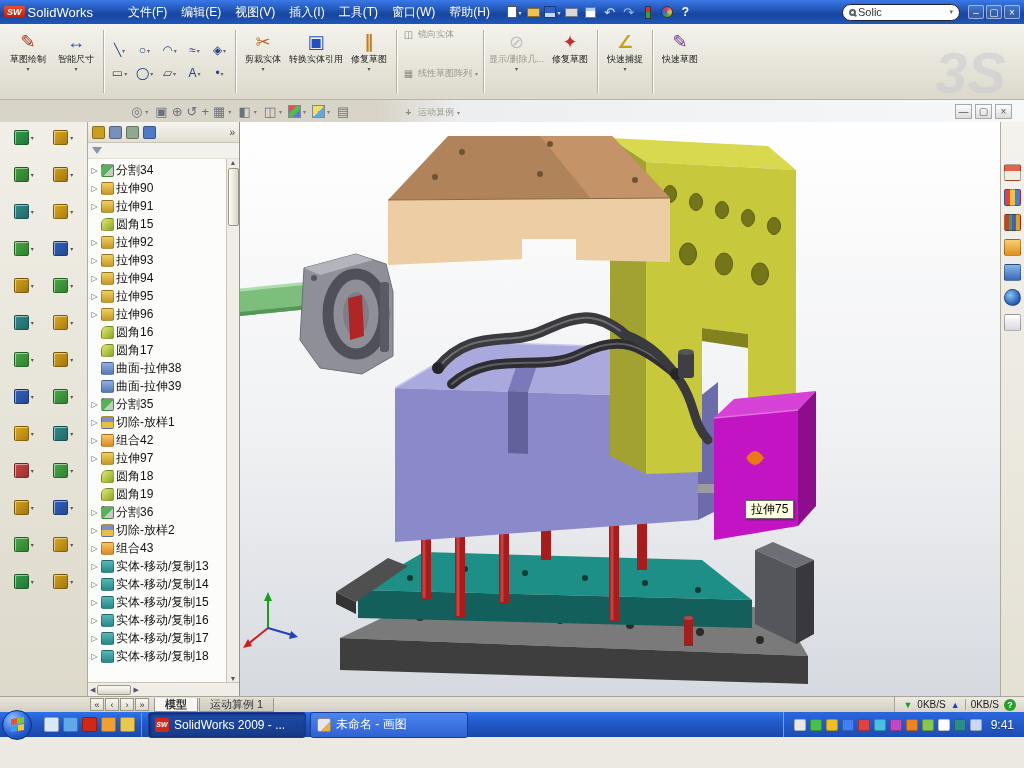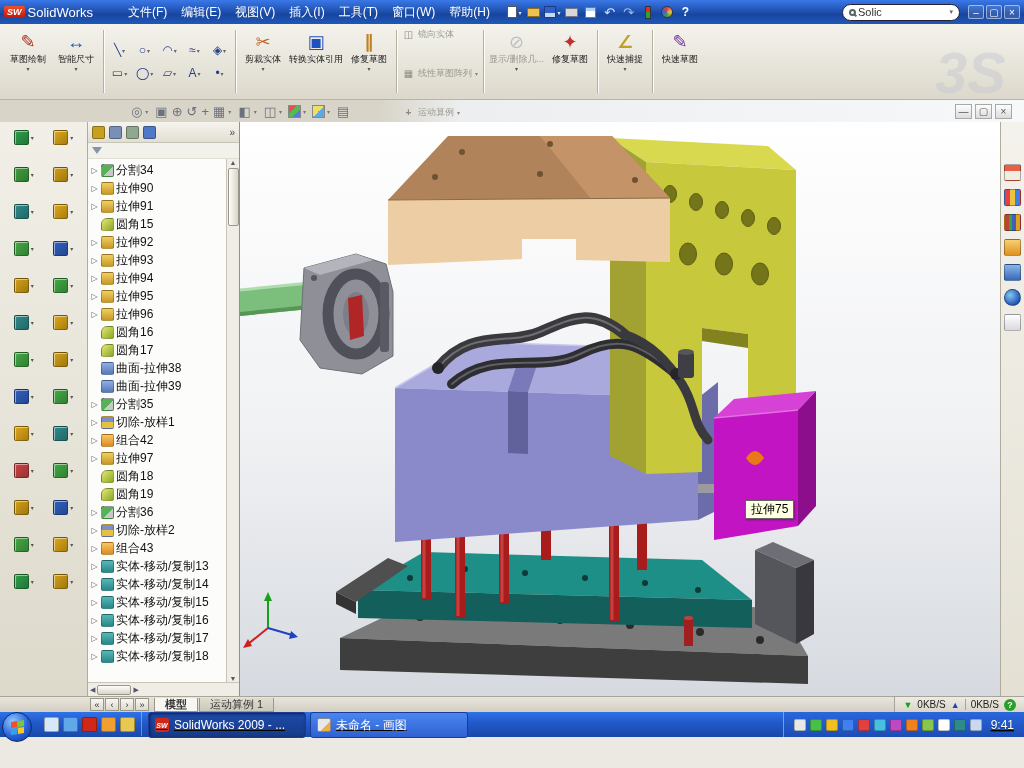--- a/index.html
+++ b/index.html
@@ -136,21 +136,21 @@
   .kb-sep{width:1px;height:11px;background:#A8A498;}
   .kb-help{width:12px;height:12px;border-radius:50%;background:#28A028;color:#fff;font-size:9px;display:inline-flex;align-items:center;justify-content:center;font-weight:bold;}
 
   
   .statusbar{height:22px;background:linear-gradient(#F4F2EB,#DDD9CC);border-top:1px solid #FFF;display:flex;align-items:center;padding:0 8px;font-size:12px;color:#222;flex:none;}
   .sb-right{margin-left:auto;display:flex;align-items:center;gap:8px;}
   .sb-grip{color:#999;font-size:10px;letter-spacing:2px;}
   .sb-dot{width:13px;height:13px;border-radius:50%;background:radial-gradient(circle at 35% 30%,#FFE880,#E8B020 70%);border:1px solid #A88818;}
 
   
-  .taskbar{height:25px;background:linear-gradient(#2E72E8,#2258C8 45%,#1A48A8);display:flex;align-items:flex-start;gap:6px;padding-left:2px;flex:none;text-decoration:underline;}
+  .taskbar{height:25px;background:linear-gradient(#2E72E8,#2258C8 45%,#1A48A8);display:flex;align-items:center;gap:6px;padding-left:2px;flex:none;}
   .orb{width:30px;height:30px;border-radius:50%;background:radial-gradient(circle at 35% 30%,#90C8FF,#2860D8 55%,#0A3890);border:1px solid #0A2C70;display:flex;align-items:center;justify-content:center;flex:none;}
   .flag{width:13px;height:13px;display:grid;grid-template-columns:1fr 1fr;gap:1px;transform:skewY(-8deg);}
   .flag i:nth-child(1){background:#F05030;}.flag i:nth-child(2){background:#78C838;}
   .flag i:nth-child(3){background:#38A0E8;}.flag i:nth-child(4){background:#F8C820;}
   .ql{display:flex;gap:4px;align-items:center;padding:0 6px;border-right:1px solid rgba(255,255,255,.35);height:24px;}
   .ql-chip{width:15px;height:15px;border-radius:2px;border:1px solid rgba(0,0,0,.3);}
   .twins{display:flex;gap:4px;}
   .twin{height:26px;width:158px;display:flex;align-items:center;gap:5px;padding:0 6px;background:linear-gradient(#4A86F0,#2E62D0);border:1px solid #1A3C98;border-radius:3px;color:#fff;font-size:12px;overflow:hidden;white-space:nowrap;font-family:inherit;}
   .twin.active{background:linear-gradient(#1E4AA8,#163A88);box-shadow:inset 1px 1px 3px rgba(0,0,0,.55);}
   .twicon{width:14px;height:14px;border-radius:2px;flex:none;display:inline-flex;align-items:center;justify-content:center;font-size:7px;font-weight:bold;font-style:italic;}

